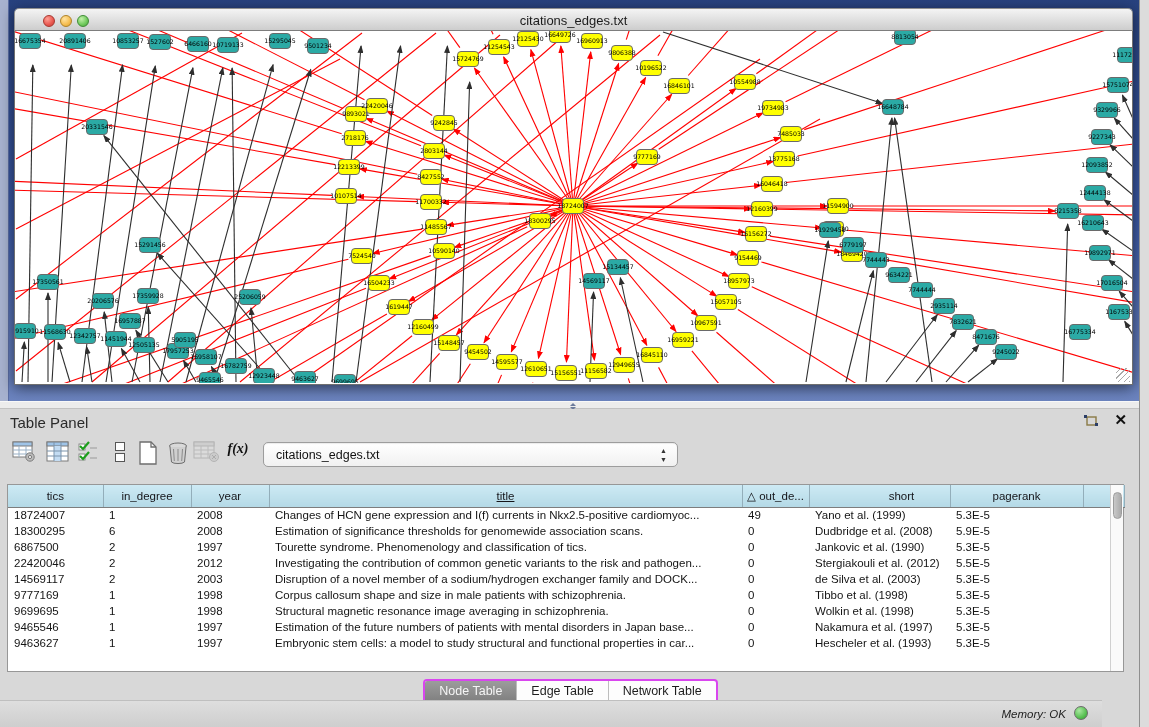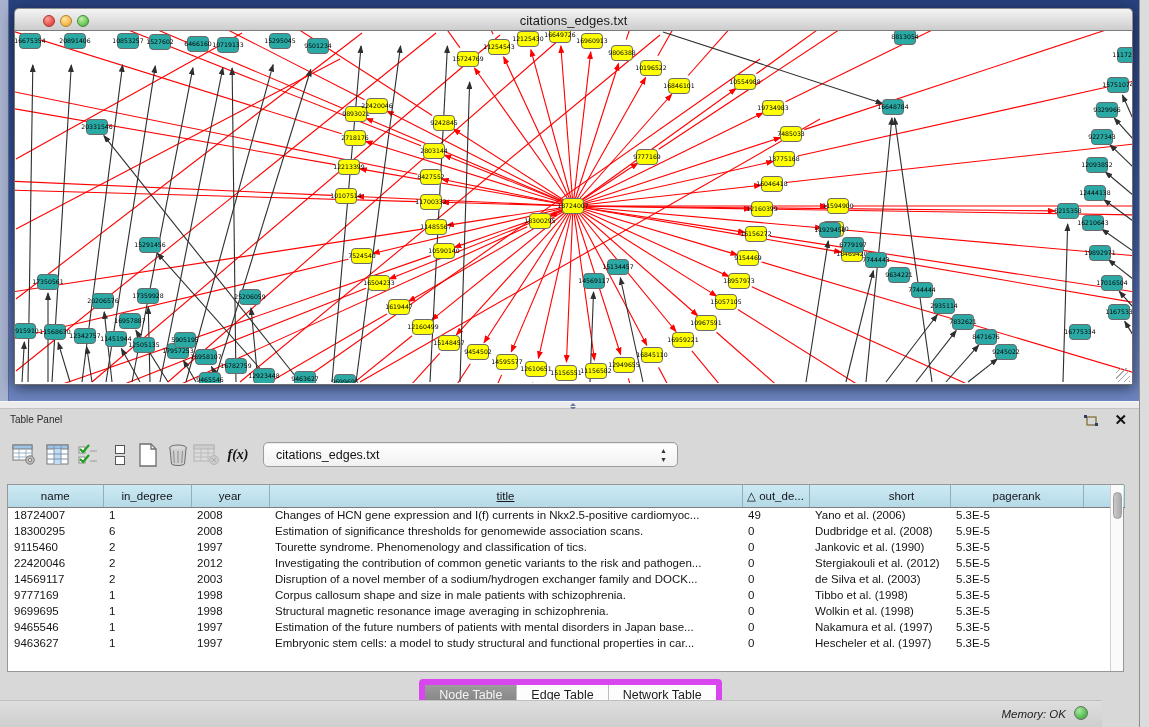--- a/index.html
+++ b/index.html
@@ -30,43 +30,43 @@
   .splitter { position:absolute; left:0; top:401px; width:1149px; height:8px; background:#ececec;
               border-top:1px solid #f8f8f8; border-bottom:1px solid #c2c2c2; }
   .splitter-handle { position:absolute; left:566px; top:1px; width:14px; height:6px; }
   .splitter-handle i { display:block; width:0; height:0; margin:0 auto; border-left:3px solid transparent; border-right:3px solid transparent; }
   .splitter-handle .up { border-bottom:3px solid #6b7a9b; margin-bottom:1px;}
   .splitter-handle .dn { border-top:3px solid #6b7a9b; }
 
   
   .table-panel { position:absolute; left:0; top:409px; width:1141px; height:318px; background:#d8d8d8; }
   .tp-header { position:absolute; left:0; top:0; width:100%; height:26px; }
-  .tp-title { position:absolute; left:10px; top:5px; font-size:10px; color:#2a2a2a; }
+  .tp-title { position:absolute; left:10px; top:5px; font-size:15px; color:#2a2a2a; }
   .tp-float { position:absolute; right:42px; top:5px; width:16px; height:14px; cursor:pointer; }
   .tp-close { position:absolute; right:14px; top:2px; font-size:15px; font-weight:bold; color:#111; cursor:pointer; }
 
   .toolbar { position:absolute; left:10px; top:30px; height:32px; width:1110px; }
-  .tb-icon { position:absolute; top:2px; width:28px; height:28px; display:flex; align-items:center; justify-content:center; cursor:pointer; }
+  .tb-icon { position:absolute; top:2px; width:28px; height:28px; display:flex; align-items:flex-start; justify-content:center; cursor:pointer; }
   .fx { font-family:"Liberation Serif",serif; font-style:italic; font-weight:bold; font-size:14px; color:#111; }
   .combo { position:absolute; left:253px; top:3px; width:415px; height:25px; background:linear-gradient(180deg,#ffffff,#f1f1f1);
            border:1px solid #9d9d9d; border-radius:5px; box-shadow:inset 0 1px 1px rgba(0,0,0,.08); cursor:pointer; }
   .combo-text { position:absolute; left:12px; top:5px; font-size:12.5px; color:#111; }
   .combo-arrows { position:absolute; right:10px; top:3px; font-size:7px; line-height:9px; color:#333; text-align:center; }
 
   .grid-wrap { position:absolute; left:7px; top:75px; width:1117px; height:188px; background:#ffffff; border:1px solid #979797; }
   table.grid { border-collapse:collapse; table-layout:fixed; width:1075px; font-size:11.5px; color:#141414; }
   table.grid th { height:22px; background:linear-gradient(180deg,#cdeaf4,#b4d9e6); border-right:1px solid #93aeba;
                   border-bottom:1px solid #7d7d7d; font-weight:normal; font-size:11.5px; color:#15151a; text-align:center; overflow:hidden; white-space:nowrap; }
   table.grid td { height:16px; padding:0 0 0 6px; overflow:hidden; white-space:nowrap; }
   .vscroll { position:absolute; right:0; top:0; width:13px; height:100%; background:#fafafa; border-left:1px solid #d0d0d0; }
   .vthumb { position:absolute; left:2px; top:7px; width:9px; height:27px; border-radius:5px;
             background:linear-gradient(90deg,#c9c9c9,#ababab); border:1px solid #9c9c9c; }
 
   .tabbar { position:absolute; left:0; top:270px; width:100%; text-align:center; }
-  .tabset { display:inline-flex; border:6px solid #d946ef; border-radius:4px; overflow:hidden; background:#fdfdfd;
+  .tabset { display:inline-flex; border:2px solid #d946ef; border-radius:4px; overflow:hidden; background:#fdfdfd;
             box-shadow:0 1px 0 rgba(255,255,255,.7); }
   .tabset span { padding:3px 14px 4px; font-size:12.5px; color:#1d1d1d; border-right:1px solid #bdbdbd; cursor:pointer; }
   .tabset span:last-child { border-right:none; }
   .tabset span.sel { background:linear-gradient(180deg,#9c9c9c,#7f7f7f); color:#f5f5f5; }
 
   .statusbar { position:absolute; left:0; top:700px; width:1102px; height:27px; background:linear-gradient(180deg,#dedede,#cecece); border-top:1px solid #bfbfbf;font-style:italic; }
   .mem-label { position:absolute; right:36px; top:7px; font-size:11.5px; color:#1f1f1f; }
   .mem-dot { position:absolute; right:14px; top:5px; width:14px; height:14px; border-radius:50%;
              background:radial-gradient(circle at 35% 30%,#a9e8a0,#53bd4d 65%,#379a36); border:1px solid #6b6b6b; cursor:pointer; }
 </style>
@@ -542,53 +542,53 @@
     <div class="combo">
       <span class="combo-text">citations_edges.txt</span>
       <span class="combo-arrows">▲<br>▼</span>
     </div>
   </div>
 
   <div class="grid-wrap">
     <table class="grid">
       <thead>
           <tr id="grid-head">
-            <th style="width: 95px;">name</th>
+            <th style="width: 95px;">tics</th>
             <th style="width: 88px;">in_degree</th>
             <th style="width: 78px;">year</th>
             <th style="width: 473px; text-decoration: underline;">title</th>
             <th style="width: 67px;">△ out_de...</th>
             <th style="width: 141px; padding-left: 44px;">short</th>
             <th style="width: 133px;">pagerank</th>
             <th style="width: 41px;"></th>
           </tr>
         </thead>
       <tbody id="grid-body">
           <tr>
             <td>18724007</td>
             <td>1</td>
             <td>2008</td>
             <td>Changes of HCN gene expression and I(f) currents in Nkx2.5-positive cardiomyoc...</td>
             <td>49</td>
-            <td>Yano et al. (2006)</td>
+            <td>Yano et al. (1999)</td>
             <td>5.3E-5</td>
             <td></td>
           </tr>
           <tr>
             <td>18300295</td>
             <td>6</td>
             <td>2008</td>
             <td>Estimation of significance thresholds for genomewide association scans.</td>
             <td>0</td>
             <td>Dudbridge et al. (2008)</td>
             <td>5.9E-5</td>
             <td></td>
           </tr>
           <tr>
-            <td>9115460</td>
+            <td>6867500</td>
             <td>2</td>
             <td>1997</td>
             <td>Tourette syndrome. Phenomenology and classification of tics.</td>
             <td>0</td>
             <td>Jankovic et al. (1990)</td>
             <td>5.3E-5</td>
             <td></td>
           </tr>
           <tr>
             <td>22420046</td>
@@ -639,21 +639,21 @@
             <td>Nakamura et al. (1997)</td>
             <td>5.3E-5</td>
             <td></td>
           </tr>
           <tr>
             <td>9463627</td>
             <td>1</td>
             <td>1997</td>
             <td>Embryonic stem cells: a model to study structural and functional properties in car...</td>
             <td>0</td>
-            <td>Hescheler et al. (1997)</td>
+            <td>Hescheler et al. (1993)</td>
             <td>5.3E-5</td>
             <td></td>
           </tr>
         </tbody>
     </table>
     <div class="vscroll">
       <div class="vthumb"></div>
     </div>
   </div>
 

